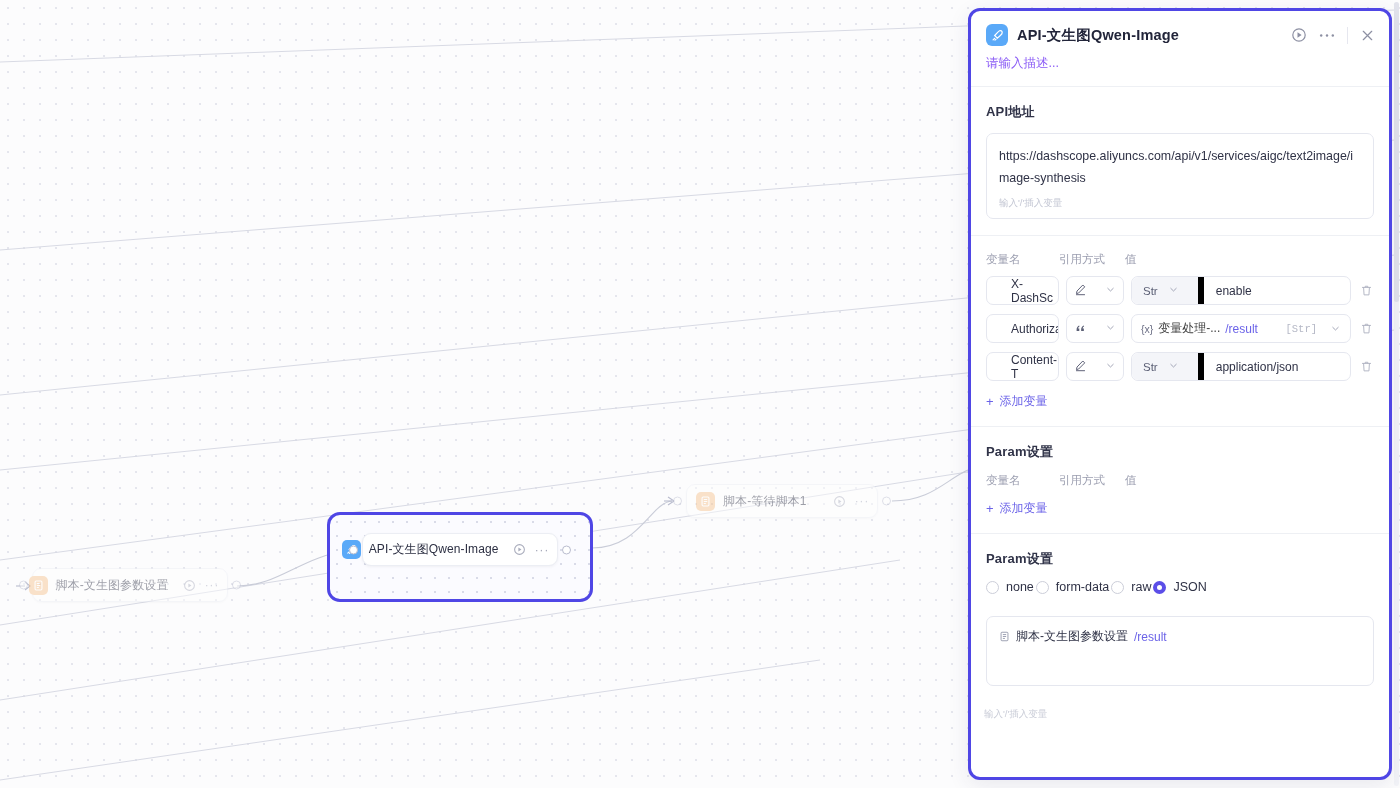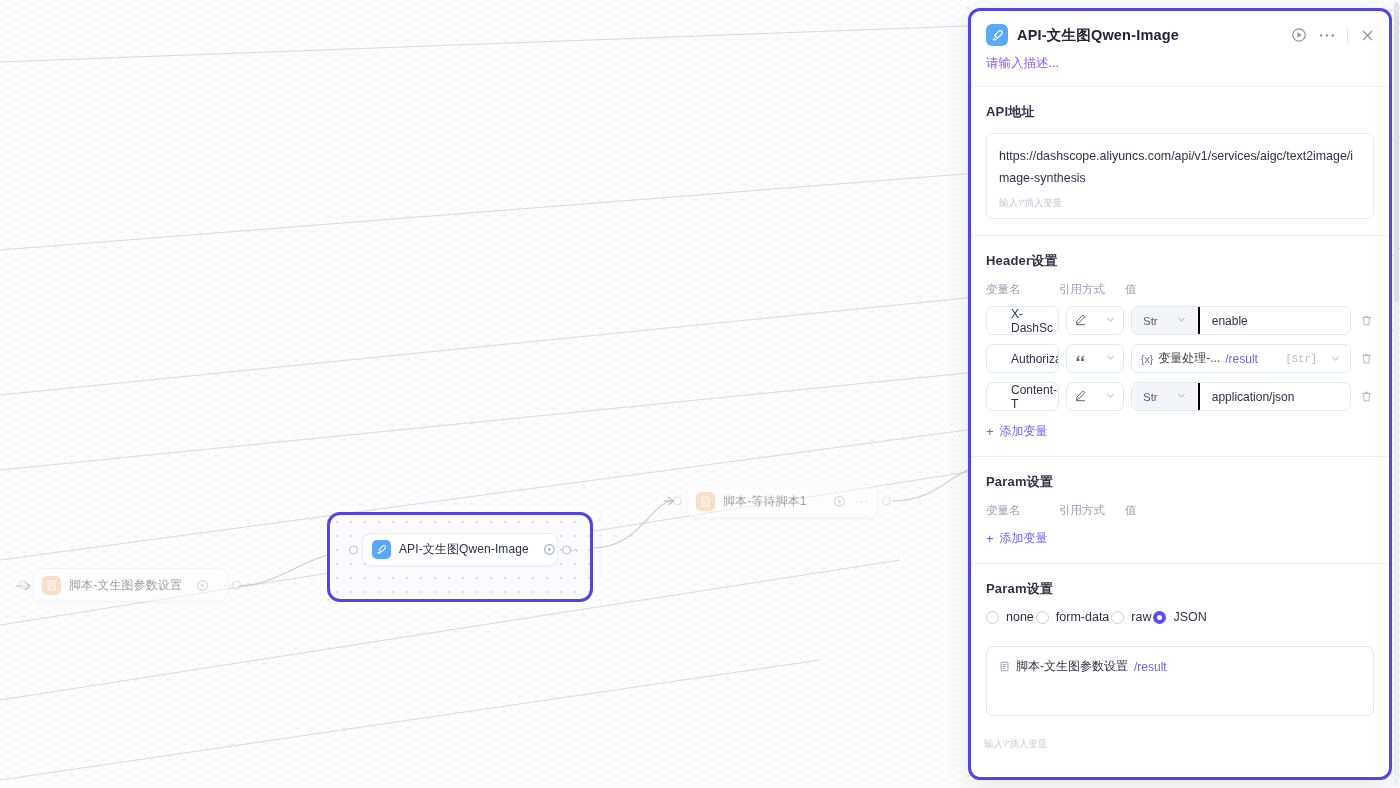--- a/index.html
+++ b/index.html
@@ -24,20 +24,21 @@
   .node {
     position: absolute;
     display: flex; align-items: center;
     height: 34px;
     background: #ffffff;
     border: 1px solid #eceef4;
     border-radius: 9px;
     box-shadow: 0 1px 3px rgba(28,32,62,0.055);
     padding: 0 8px 0 9px;
     white-space: nowrap;
+    justify-content: flex-end;
   }
   .node.dim { opacity: .45; }
   .node-icon {
     width: 19px; height: 19px; border-radius: 5px;
     display: flex; align-items: center; justify-content: center;
     flex: none; margin-right: 8px;
   }
   .node-icon.blue  { background: #5aa9f8; }
   .node-icon.orange{ background: #f6c28b; }
   .node-label {
@@ -133,23 +134,23 @@
   .vrow { display: flex; align-items: center; gap: 7px; margin-bottom: 9px; }
   .cell {
     height: 29px; border: 1px solid #e5e7ef; border-radius: 7px;
     display: flex; align-items: center; background: #fff;
     font-size: 12px; color: #2f3246;
   }
   .cell.name { width: 73px; padding: 0 24px; overflow: hidden; }
   .cell.mode { width: 58px; padding: 0 7px; gap: 5px; justify-content: space-between; cursor: pointer; }
   .cell.val  { flex: 1; padding: 0; overflow: hidden; }
   .type-chip {
-    height: 100%; display: flex; align-items: center; gap: 18px;
-    padding: 0 11px 0 11px; background: #f4f5f9;
-    border-right: 2px solid #000000;
+    height: 100%; display: flex; align-items: center; gap: 10px;
+    padding: 0 19px 0 11px; background: #f4f5f9;
+    border-right: 6px solid #000000;
     font-size: 11.5px; color: #5b5f75;
     border-radius: 6px 0 0 6px;
     cursor: pointer;
   }
   .val-text { padding: 0 12px; font-size: 12px; color: #2f3246; }
   .var-ref { display: flex; align-items: center; gap: 5px; padding: 0 9px; width: 100%; }
   .var-brace { font-size: 10.5px; color: #6c6f85; }
   .var-name { font-size: 12px; color: #404040; }
   .var-path { font-size: 12px; color: #6b63e8; }
   .var-type { margin-left: auto; font-size: 10.5px; color: #b5b8c6; font-family: "Liberation Mono", monospace; }
@@ -333,21 +334,20 @@
 
         <div class="url-box">
           <div class="url-text">https://dashscope.aliyuncs.com/api/v1/services/aigc/text2image/image-synthesis</div>
           <div class="url-hint">输入'/'插入变量</div>
         </div>
       </div>
 
       <div class="sec-divider"></div>
 
       <div class="section">
-        <div class="sec-title">Header设置</div>
 
         <div class="vt-head">
           <span class="c1">变量名</span>
           <span class="c2">引用方式</span>
           <span class="c3">值</span>
         </div>
 
         
         <div class="vrow">
           <div class="cell name">X-DashSc</div>

